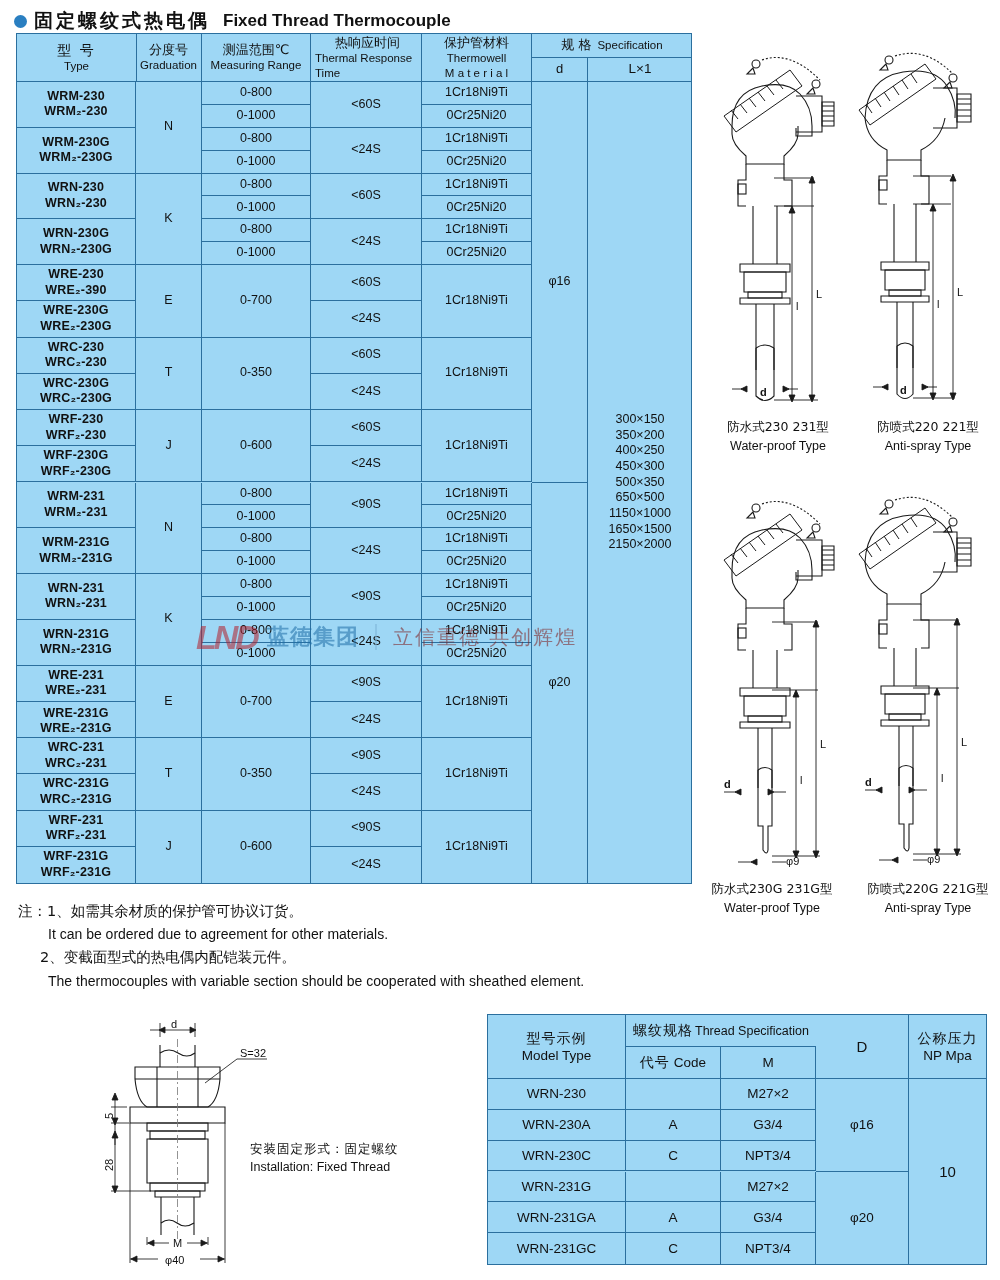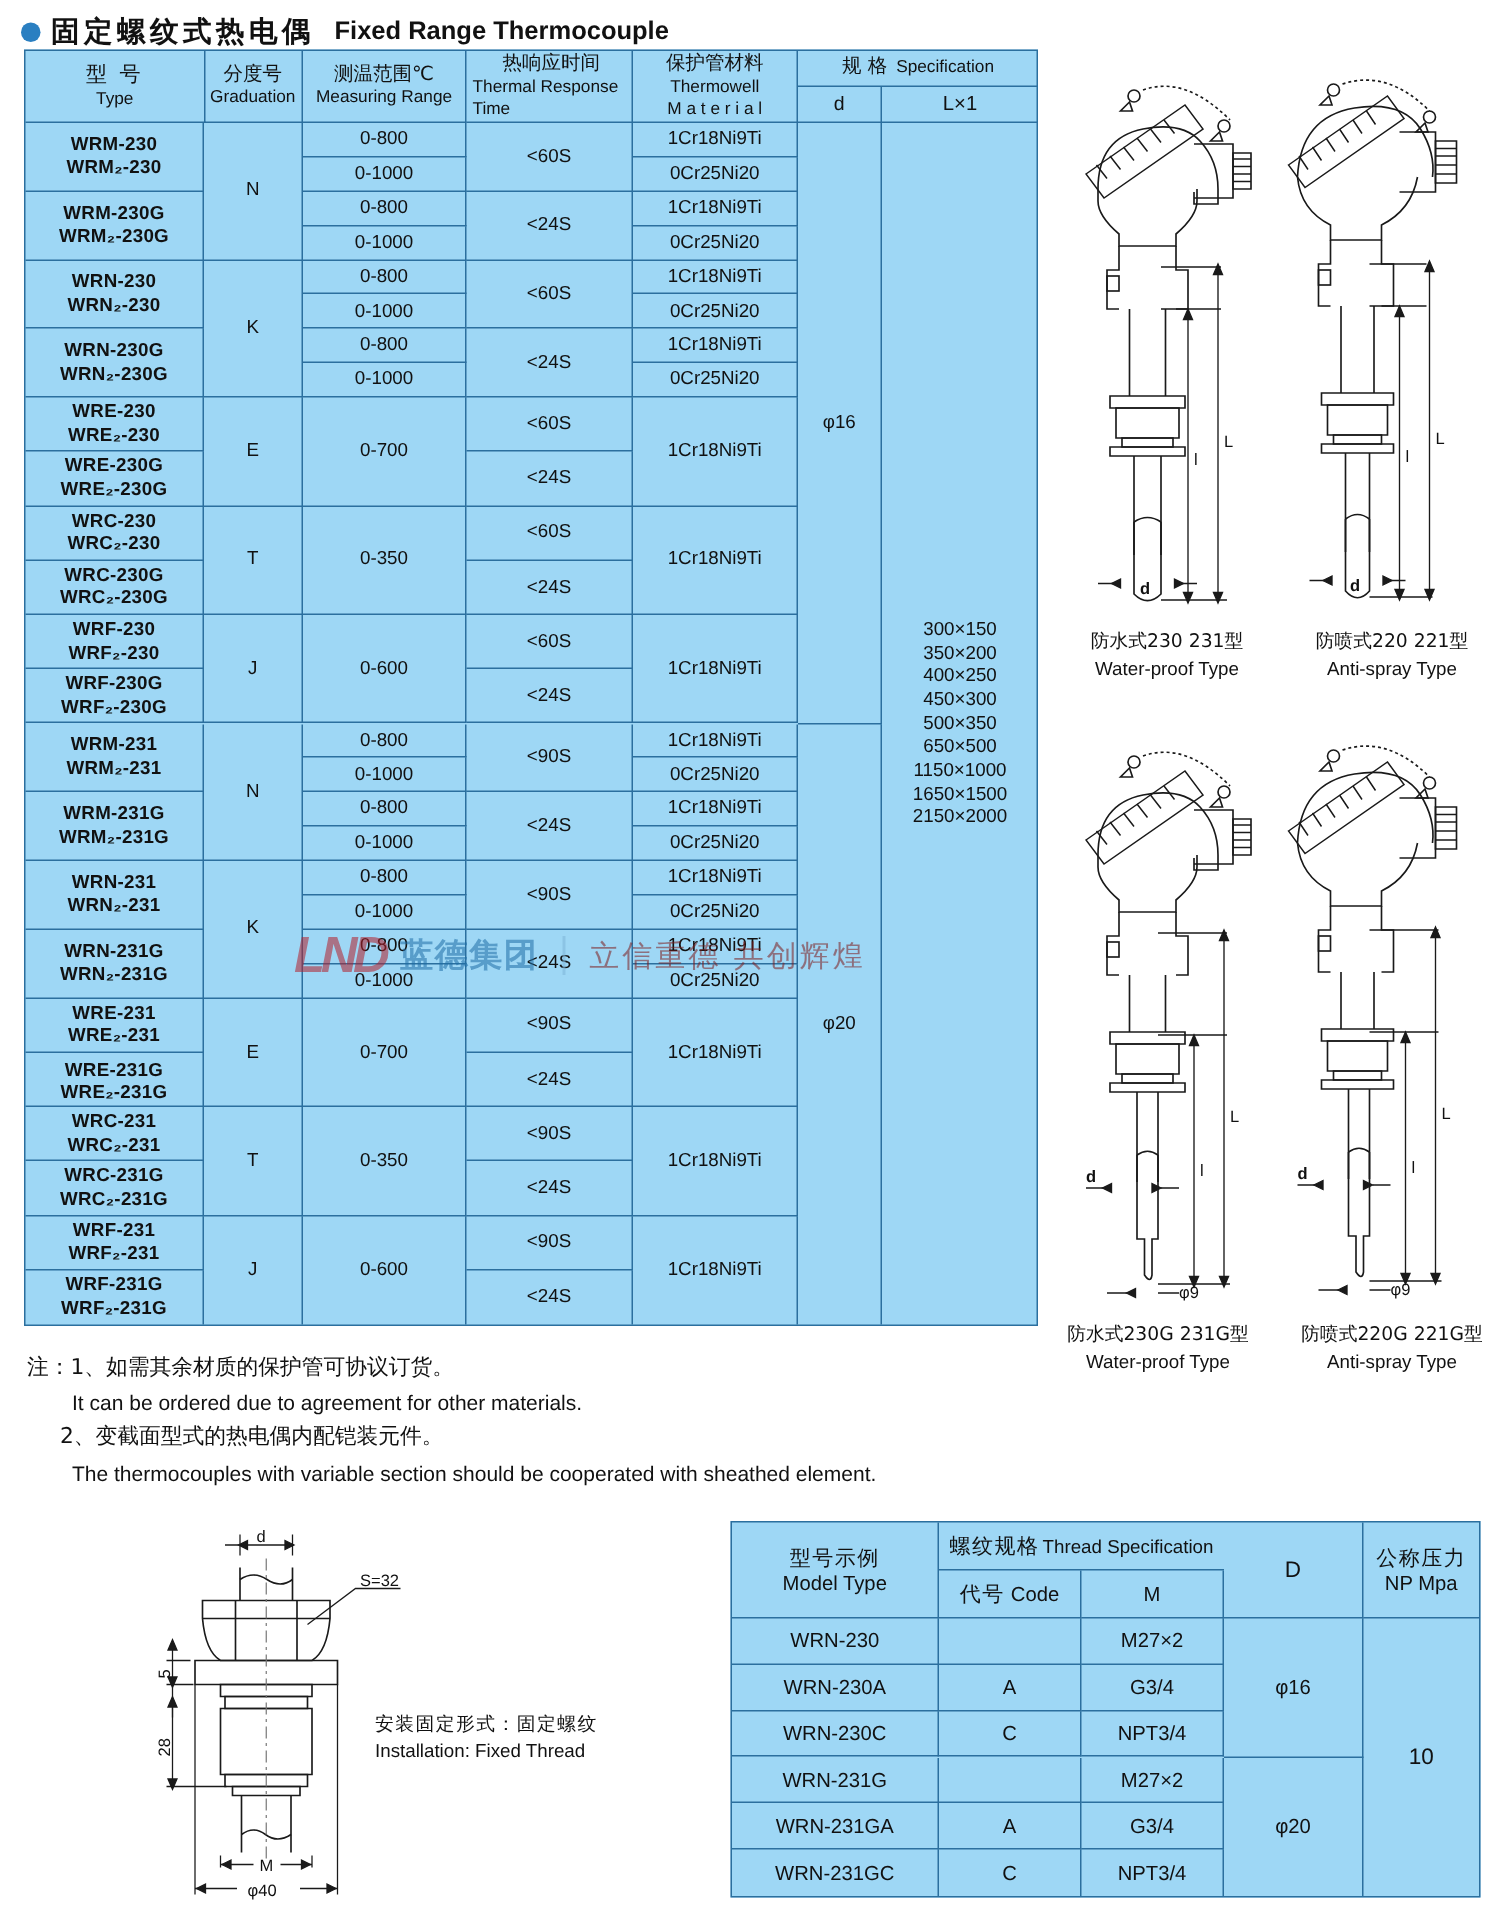--- a/index.html
+++ b/index.html
@@ -132,21 +132,21 @@
   }
   .installcap .cn{ font-family:"DejaVu Sans", sans-serif; font-size:12.5px; letter-spacing:1px;}
   .dimtxt{ font-size:11px; font-family:"Liberation Sans", sans-serif; fill:#111; }
 </style>
 </head>
 <body>
 
 <div class="title-row">
   <span class="bullet"></span>
   <span class="title-cn">固定螺纹式热电偶</span>
-  <span class="title-en">Fixed Range Thermocouple</span>
+  <span class="title-en">Fixed Thread Thermocouple</span>
 </div>
 
 <div class="maintable" id="maintable">
     <div class="cell hdr" style="left: 0px; top: 0px; width: 120px; height: 48px;">
       <div class="stack">
         <span class="cn">型   号</span>
         <span class="en">Type</span>
       </div>
     </div>
     <div class="cell hdr" style="left: 119px; top: 0px; width: 66px; height: 48px;">
@@ -267,21 +267,21 @@
     </div>
     <div class="cell matcell" style="left: 405px; top: 185.314px; width: 110px; height: 22.8857px;">
       <span>1Cr18Ni9Ti</span>
     </div>
     <div class="cell matcell" style="left: 405px; top: 208.2px; width: 110px; height: 22.8857px;">
       <span>0Cr25Ni20</span>
     </div>
     <div class="cell typecell" style="left: 0px; top: 231.086px; width: 119px; height: 36.2357px;">
       <div class="stack">
         <span>WRE-230</span>
-        <span>WRE₂-230</span>
+        <span>WRE₂-390</span>
       </div>
     </div>
     <div class="cell typecell" style="left: 0px; top: 267.321px; width: 119px; height: 36.2357px;">
       <div class="stack">
         <span>WRE-230G</span>
         <span>WRE₂-230G</span>
       </div>
     </div>
     <div class="cell rng" style="left: 185px; top: 231.086px; width: 109px; height: 72.4714px;">
       <span>0-700</span>

